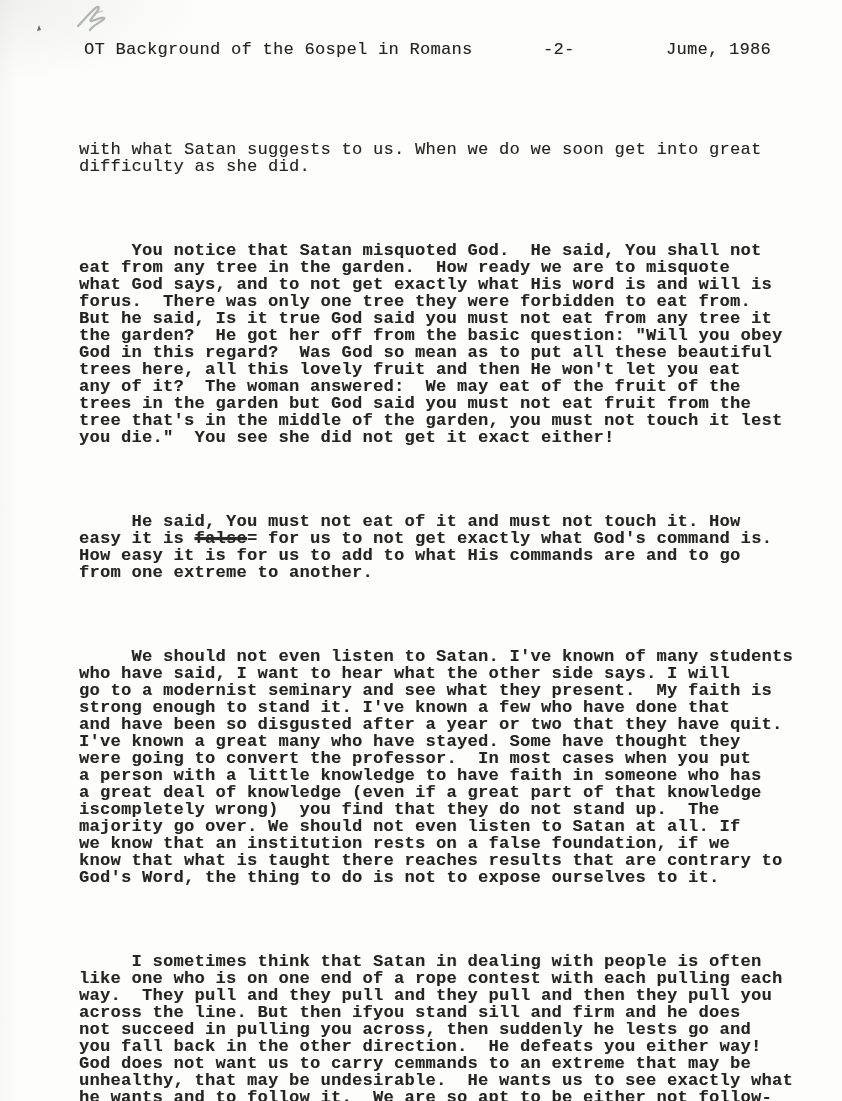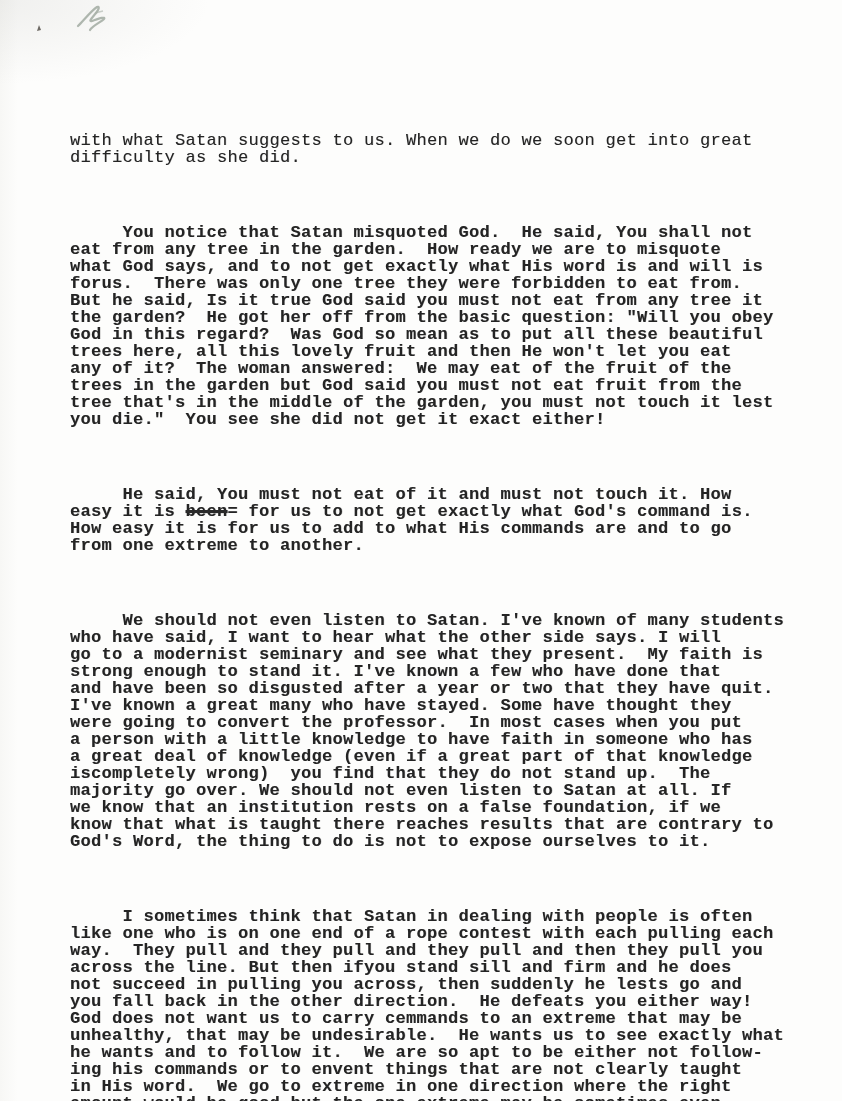--- a/index.html
+++ b/index.html
@@ -36,21 +36,21 @@
   }
   .header .title   { position: absolute; left: 84px;  top: 0; }
   .header .pagenum { position: absolute; left: 543px; top: 0; }
   .header .date    { position: absolute; left: 666px; top: 0; }
   .body {
     position: absolute;
     top: 91px;
     left: 63px;
     width: 740px;
   }
-  .para { margin: 7px; }
+  .para { margin: 16px; }
   .para + .para { margin-top: 17px; font-weight: bold; }
   .struck {
     position: relative;
     text-decoration: line-through;
     text-decoration-thickness: 2.5px;
     text-decoration-color: #2a2a2a;
   }
   .pen-marks {
     position: absolute;
     top: 0;
@@ -62,38 +62,43 @@
 <body>
 
 <div class="page">
 
   <svg class="pen-marks" width="160" height="60" viewBox="0 0 160 60">
     <path d="M78 26 C 84 20, 92 10, 97 7 C 99 6, 100 8, 96 13 C 92 18, 88 22, 92 21 C 98 19, 106 16, 104 19 C 101 22, 92 26, 90 30" fill="none" stroke="#96a096" stroke-width="2.2" stroke-linecap="round" opacity="0.75"></path>
     <path d="M95 13 L 103 11" fill="none" stroke="#a8b0a8" stroke-width="1.4" opacity="0.6"></path>
     <path d="M39 25 l 2 5 l -4 1 z" fill="#55504a" opacity="0.85"></path>
   </svg>
 
+  <div class="header typed">
+    <span class="title">OT Background of the 6ospel in Romans</span>
+    <span class="pagenum">-2-</span>
+    <span class="date">Jume, 1986</span>
+  </div>
 
   <div class="body typed">
     <div class="para">with what Satan suggests to us. When we do we soon get into great
 difficulty as she did.</div>
     <div class="para">     You notice that Satan misquoted God.  He said, You shall not
 eat from any tree in the garden.  How ready we are to misquote
 what God says, and to not get exactly what His word is and will is
 forus.  There was only one tree they were forbidden to eat from.
 But he said, Is it true God said you must not eat from any tree it
 the garden?  He got her off from the basic question: "Will you obey
 God in this regard?  Was God so mean as to put all these beautiful
 trees here, all this lovely fruit and then He won't let you eat
 any of it?  The woman answered:  We may eat of the fruit of the
 trees in the garden but God said you must not eat fruit from the
 tree that's in the middle of the garden, you must not touch it lest
 you die."  You see she did not get it exact either!</div>
     <div class="para"><span>     He said, You must not eat of it and must not touch it. How
-easy it is </span><span class="struck">been</span><span>= for us to not get exactly what God's command is.
+easy it is </span><span class="struck">false</span><span>= for us to not get exactly what God's command is.
 How easy it is for us to add to what His commands are and to go
 from one extreme to another.</span></div>
     <div class="para">     We should not even listen to Satan. I've known of many students
 who have said, I want to hear what the other side says. I will
 go to a modernist seminary and see what they present.  My faith is
 strong enough to stand it. I've known a few who have done that
 and have been so disgusted after a year or two that they have quit.
 I've known a great many who have stayed. Some have thought they
 were going to convert the professor.  In most cases when you put
 a person with a little knowledge to have faith in someone who has

